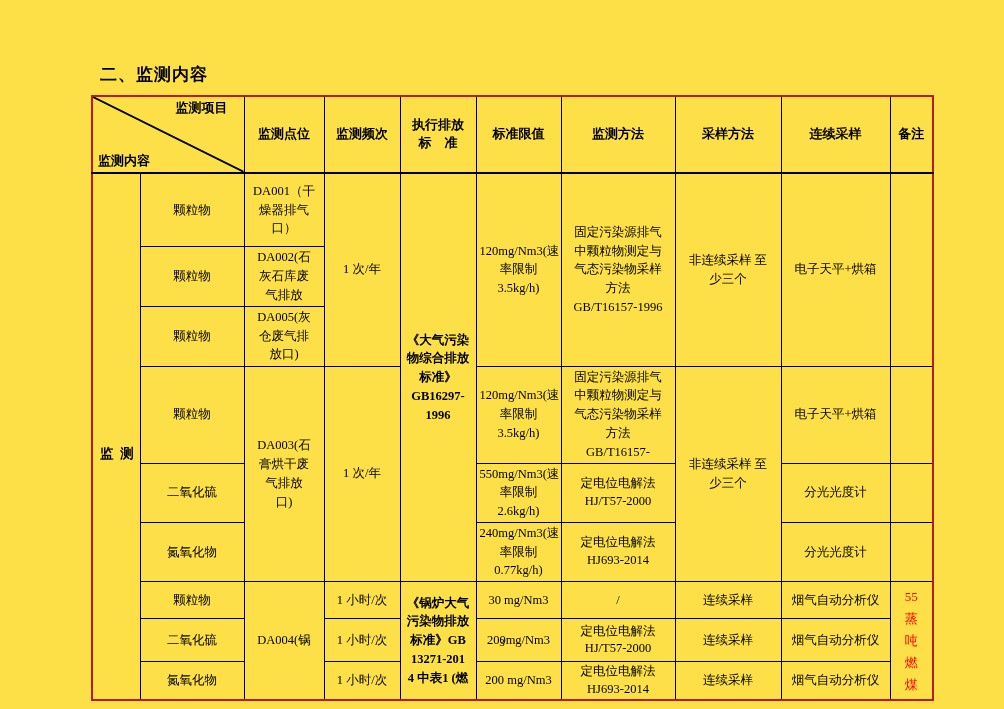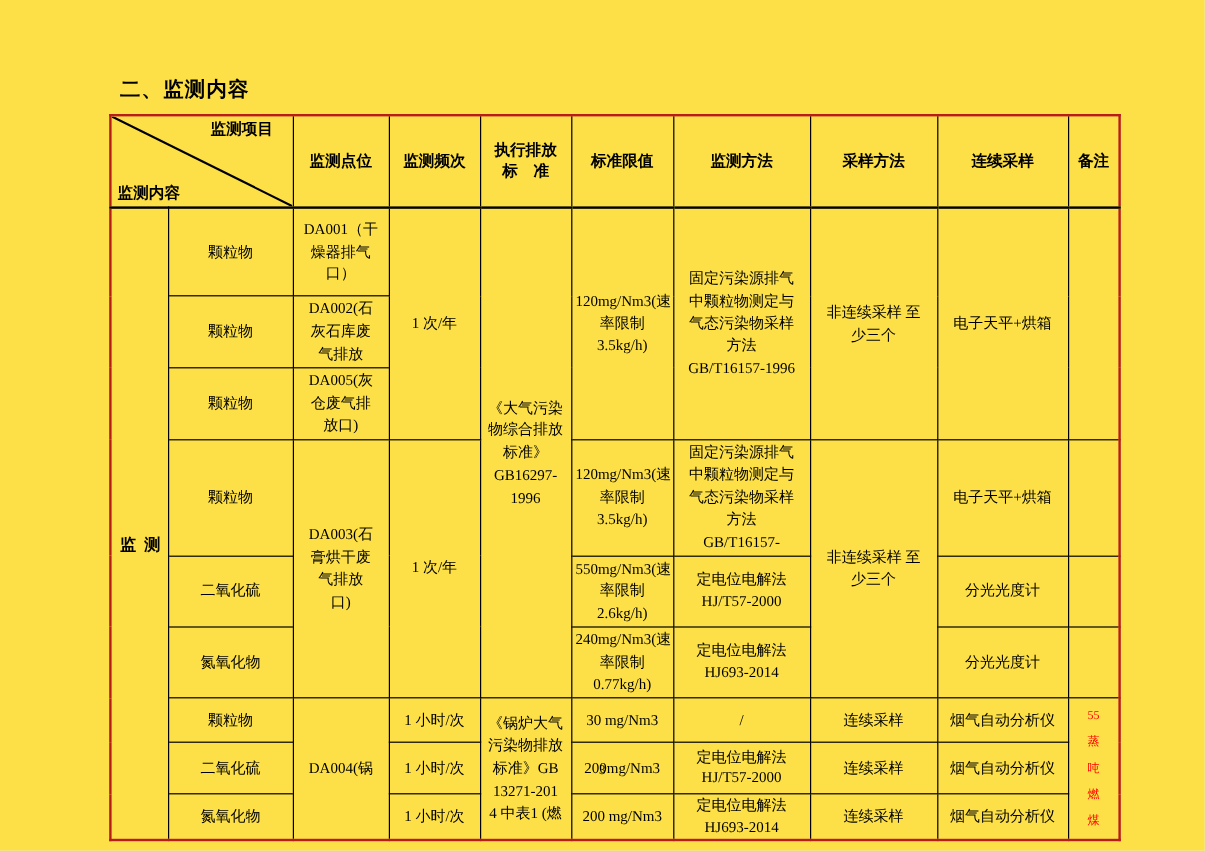--- a/index.html
+++ b/index.html
@@ -39,28 +39,28 @@
   .corner .bl { position:absolute; bottom:2px; left:5px; font-weight:bold; font-size:13px; }
   .vlabel span {
     display:inline-block;
     writing-mode:vertical-lr;
     text-orientation:upright;
     font-weight:bold;
     font-size:13.5px;
     letter-spacing:5px;
   }
   .limit { font-size:10px; line-height:1.6; }
-  .std   { line-height:22px; }
+  .std   { line-height:22px;font-weight:bold; }
   .left  { text-align:left; }
   .valign-bottom { vertical-align:bottom; padding-bottom:12px; }
   .remark span.stack {
     display:inline-block;
     width:16px;
     color:#ff0000;
-    font-size:10px;
+    font-size:13px;
     line-height:22px;
     word-break:break-all;
     text-align:center;
   }
   .pageno {
     position:absolute; left:0; right:0; top:636px;
     text-align:center; font-size:11px;
   }
 </style>
 </head>

